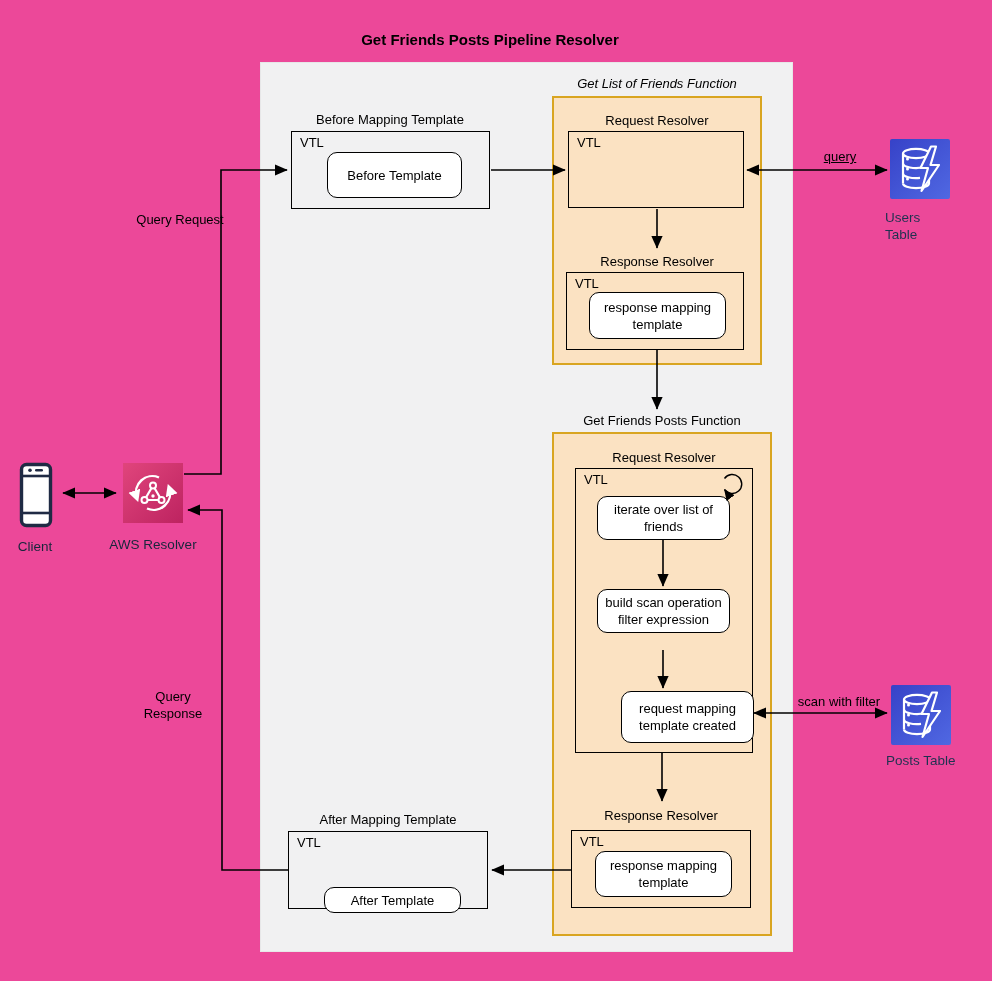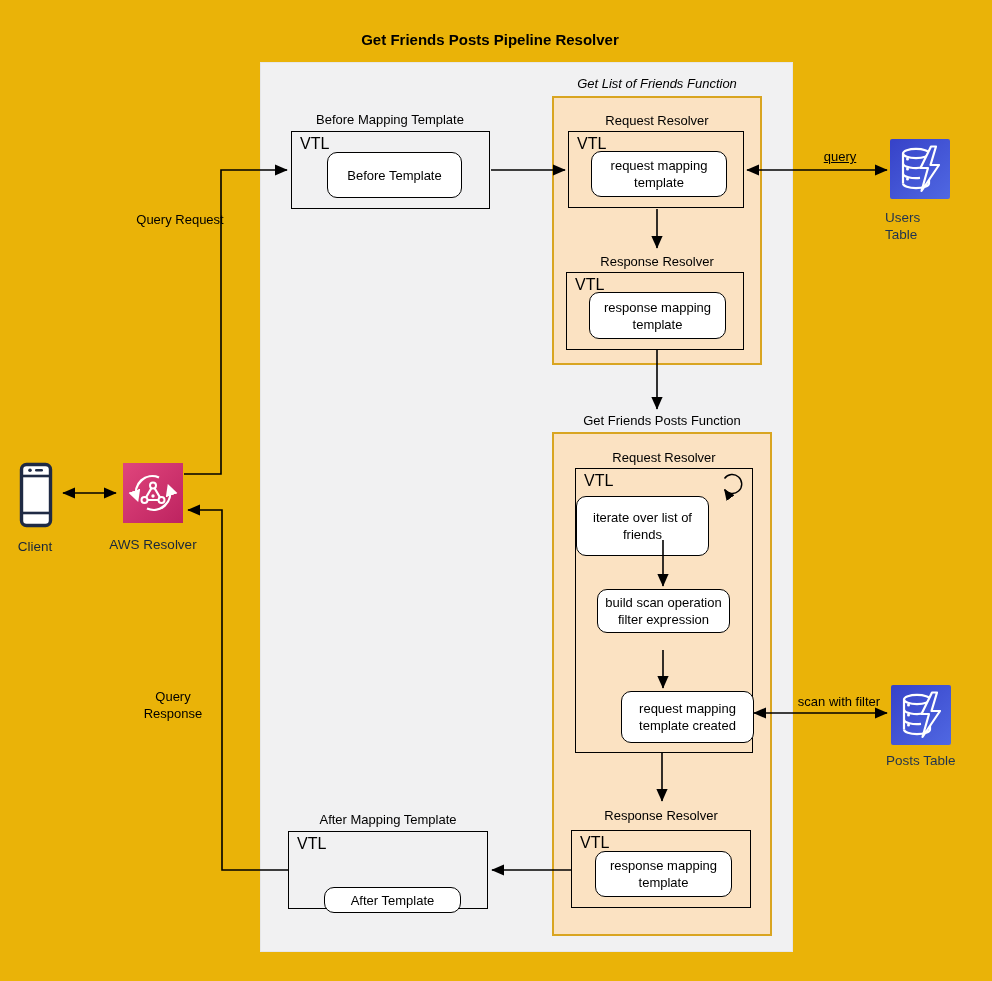--- a/index.html
+++ b/index.html
@@ -1,26 +1,26 @@
 <!DOCTYPE html>
 <html><head>
 <meta charset="utf-8">
 <style>
   * { margin:0; padding:0; box-sizing:border-box; }
   body { background:#fff; font-family:"Liberation Sans","DejaVu Sans",sans-serif; }
-  #canvas { position:relative; width:992px; height:981px; background:#eab308; overflow:hidden; }
+  #canvas { position:relative; width:992px; height:981px; background:#ec4899; overflow:hidden; }
 
   .abs { position:absolute; }
   .title { font-size:15px; font-weight:bold; color:#000; text-align:center; }
   .lbl { font-size:13px; color:#000; text-align:center; line-height:17px; }
   .canvas-bg { background:#f1f1f2; border:1px solid #e7e7e8; }
 
   .orange-box { background:#fbe2c2; border:2px solid #d9a521; }
   .plain-box  { border:1.6px solid #000; background:transparent; }
-  .vtl-tag { position:absolute; top:3px; left:8px; font-size:16px; color:#000;text-align:right; }
+  .vtl-tag { position:absolute; top:3px; left:8px; font-size:13px; color:#000;text-align:right; }
 
   .round-box {
     position:absolute; border:1.6px solid #000; border-radius:10px; background:#fff;
     display:flex; align-items:center; justify-content:center; text-align:center;
     font-size:13px; line-height:17px; color:#000; padding:2px 6px;
   }
 
   .icon-label { font-size:13.5px; color:#1f3250; text-align:left; line-height:17px; }
   .dark-label { font-size:13.5px; color:#17263c; text-align:center; line-height:17px; }
 
@@ -80,37 +80,36 @@
   </div>
   <div class="round-box" style="left:327px; top:152px; width:135px; height:46px;">Before Template</div>
 
   <div class="abs lbl" style="left:557px; top:75px; width:200px;font-style:italic;">Get List of Friends Function</div>
   <div class="abs orange-box" style="left:552px; top:96px; width:210px; height:269px;"></div>
 
   <div class="abs lbl" style="left:557px; top:112px; width:200px;">Request Resolver</div>
   <div class="abs plain-box" style="left:568px; top:131px; width:176px; height:77px;">
     <span class="vtl-tag">VTL</span>
   </div>
-  <div class="round-box" style="left:591px; top:151px; width:136px; height:46px;">request mapping template</div>
 
   <div class="abs lbl" style="left:557px; top:253px; width:200px;">Response Resolver</div>
   <div class="abs plain-box" style="left:566px; top:272px; width:178px; height:78px;">
     <span class="vtl-tag">VTL</span>
   </div>
   <div class="round-box" style="left:589px; top:292px; width:137px; height:47px;">response mapping template</div>
 
   <div class="abs lbl" style="left:557px; top:412px; width:210px;">Get Friends Posts Function</div>
   <div class="abs orange-box" style="left:552px; top:432px; width:220px; height:504px;"></div>
 
   <div class="abs lbl" style="left:564px; top:449px; width:200px;">Request Resolver</div>
   <div class="abs plain-box" style="left:575px; top:468px; width:178px; height:285px;">
     <span class="vtl-tag">VTL</span>
   </div>
 
-  <div class="round-box" style="left:576px; top:496px; width:133px; height:60px;">iterate over list of friends</div>
+  <div class="round-box" style="left:597px; top:496px; width:133px; height:44px;">iterate over list of friends</div>
   <div class="round-box" style="left:597px; top:589px; width:133px; height:44px;">build scan operation filter expression</div>
   <div class="round-box" style="left:597px; top:691px; width:133px; height:52px;margin-left:24px;">request mapping template created</div>
 
   <div class="abs lbl" style="left:561px; top:807px; width:200px;">Response Resolver</div>
   <div class="abs plain-box" style="left:571px; top:830px; width:180px; height:78px;">
     <span class="vtl-tag">VTL</span>
   </div>
   <div class="round-box" style="left:595px; top:851px; width:137px; height:46px;">response mapping template</div>
 
   <div class="abs lbl" style="left:288px; top:811px; width:200px;">After Mapping Template</div>

